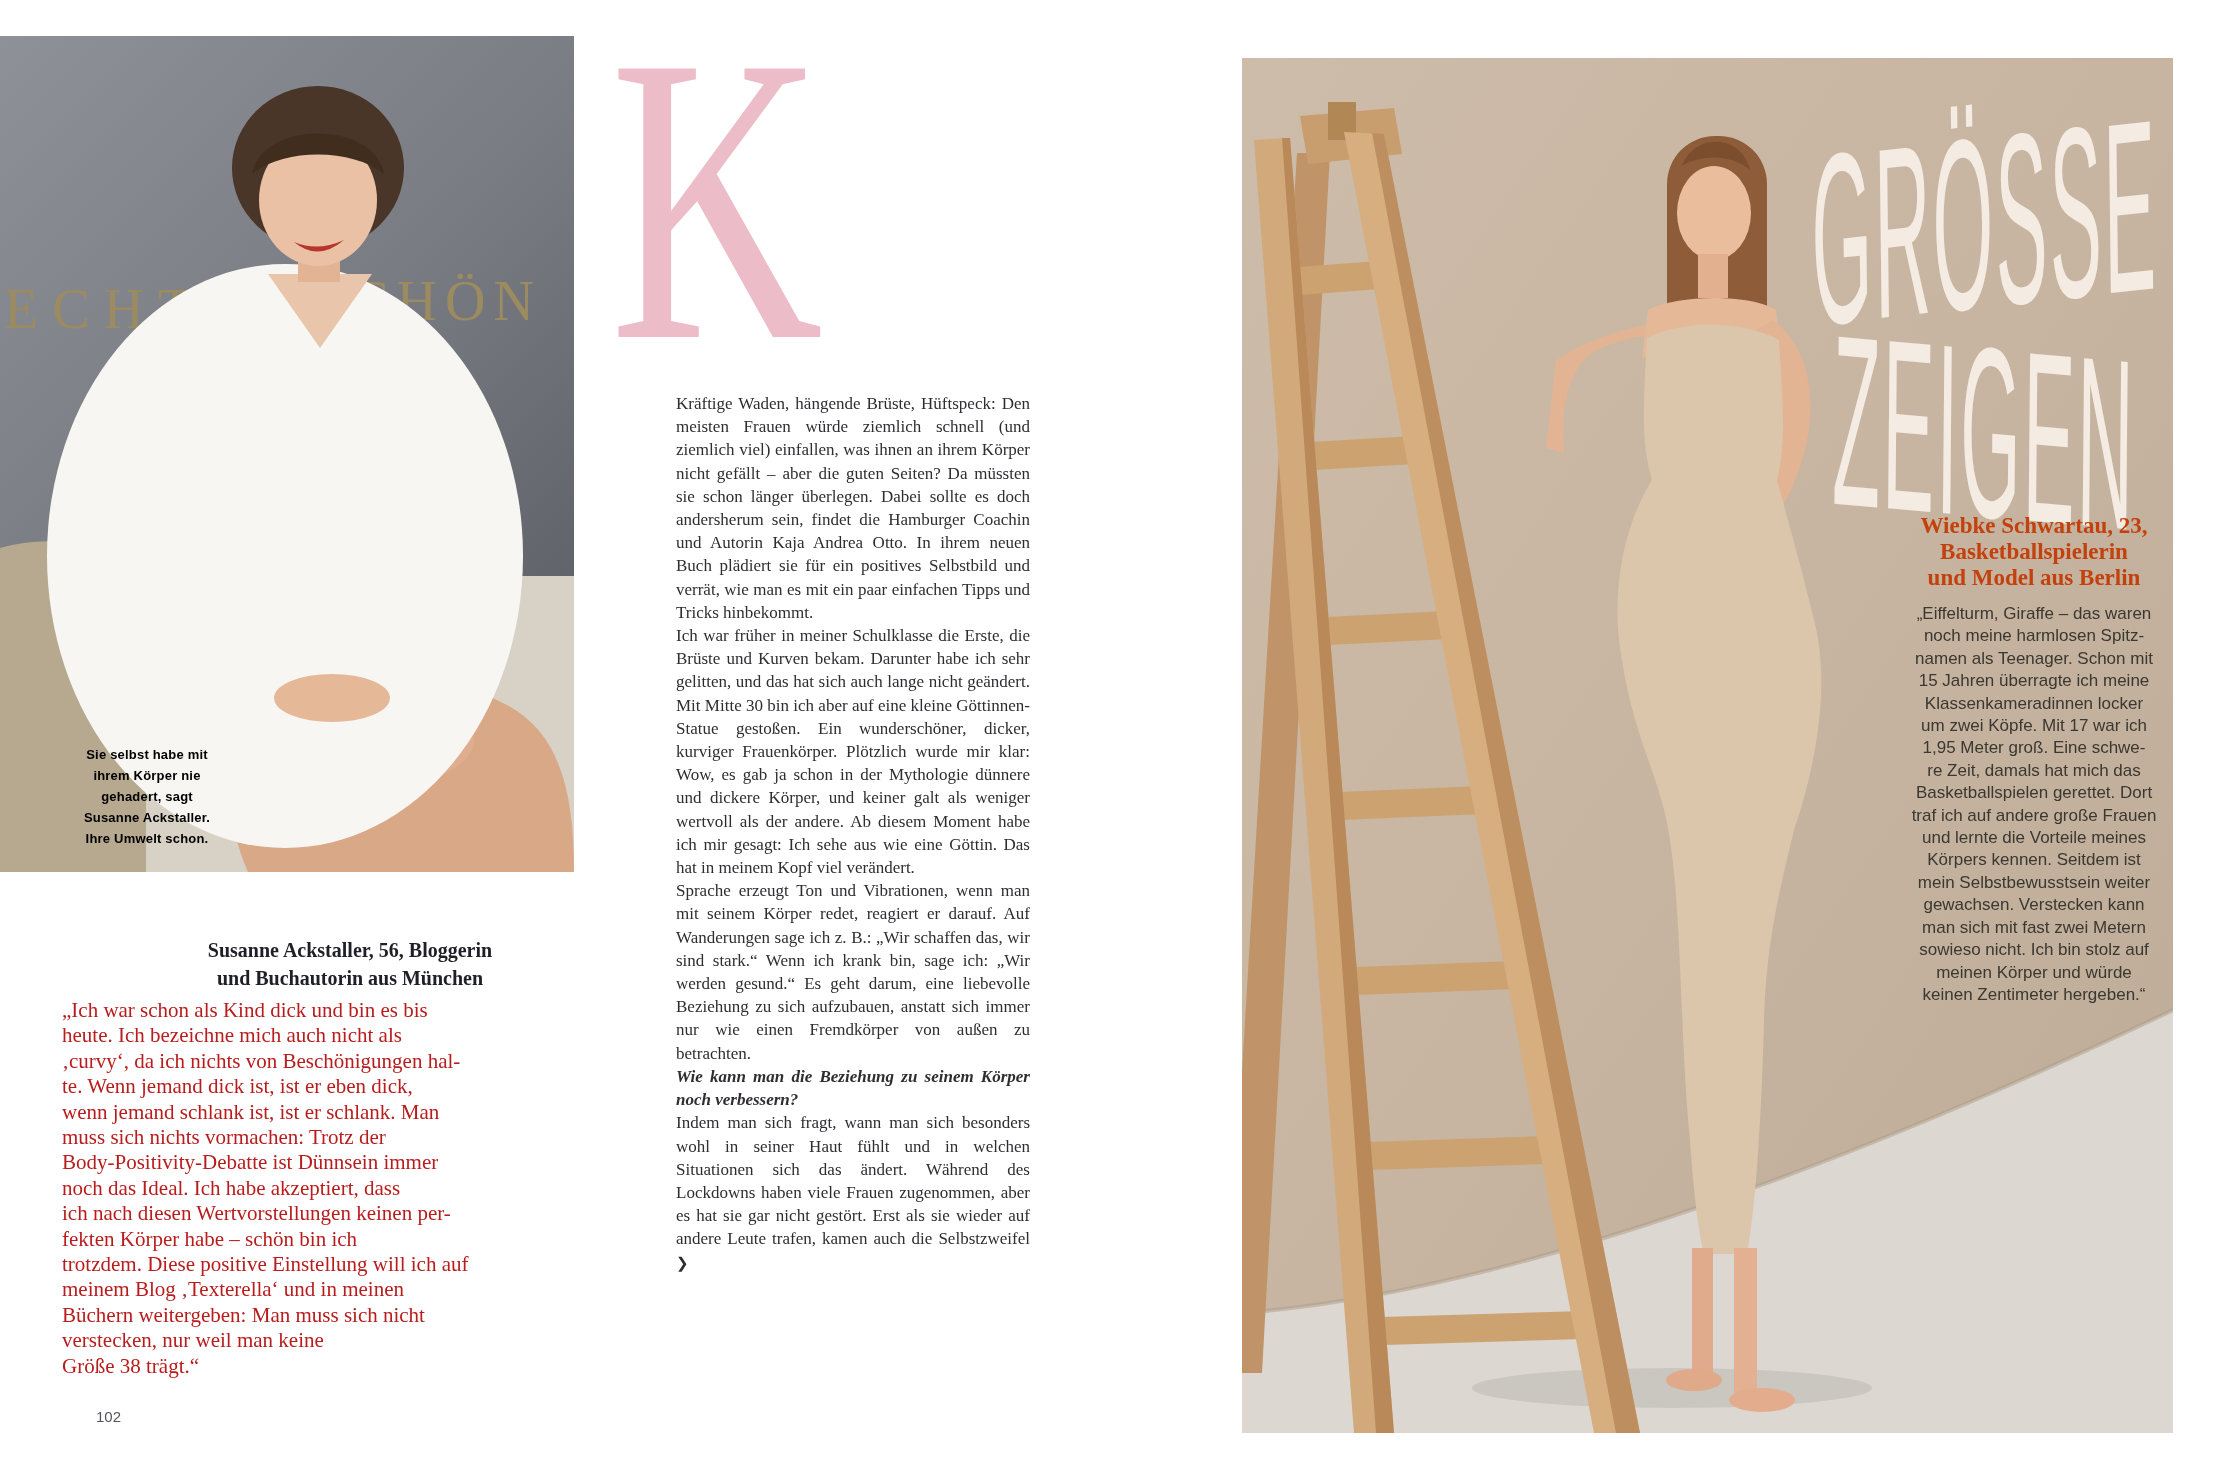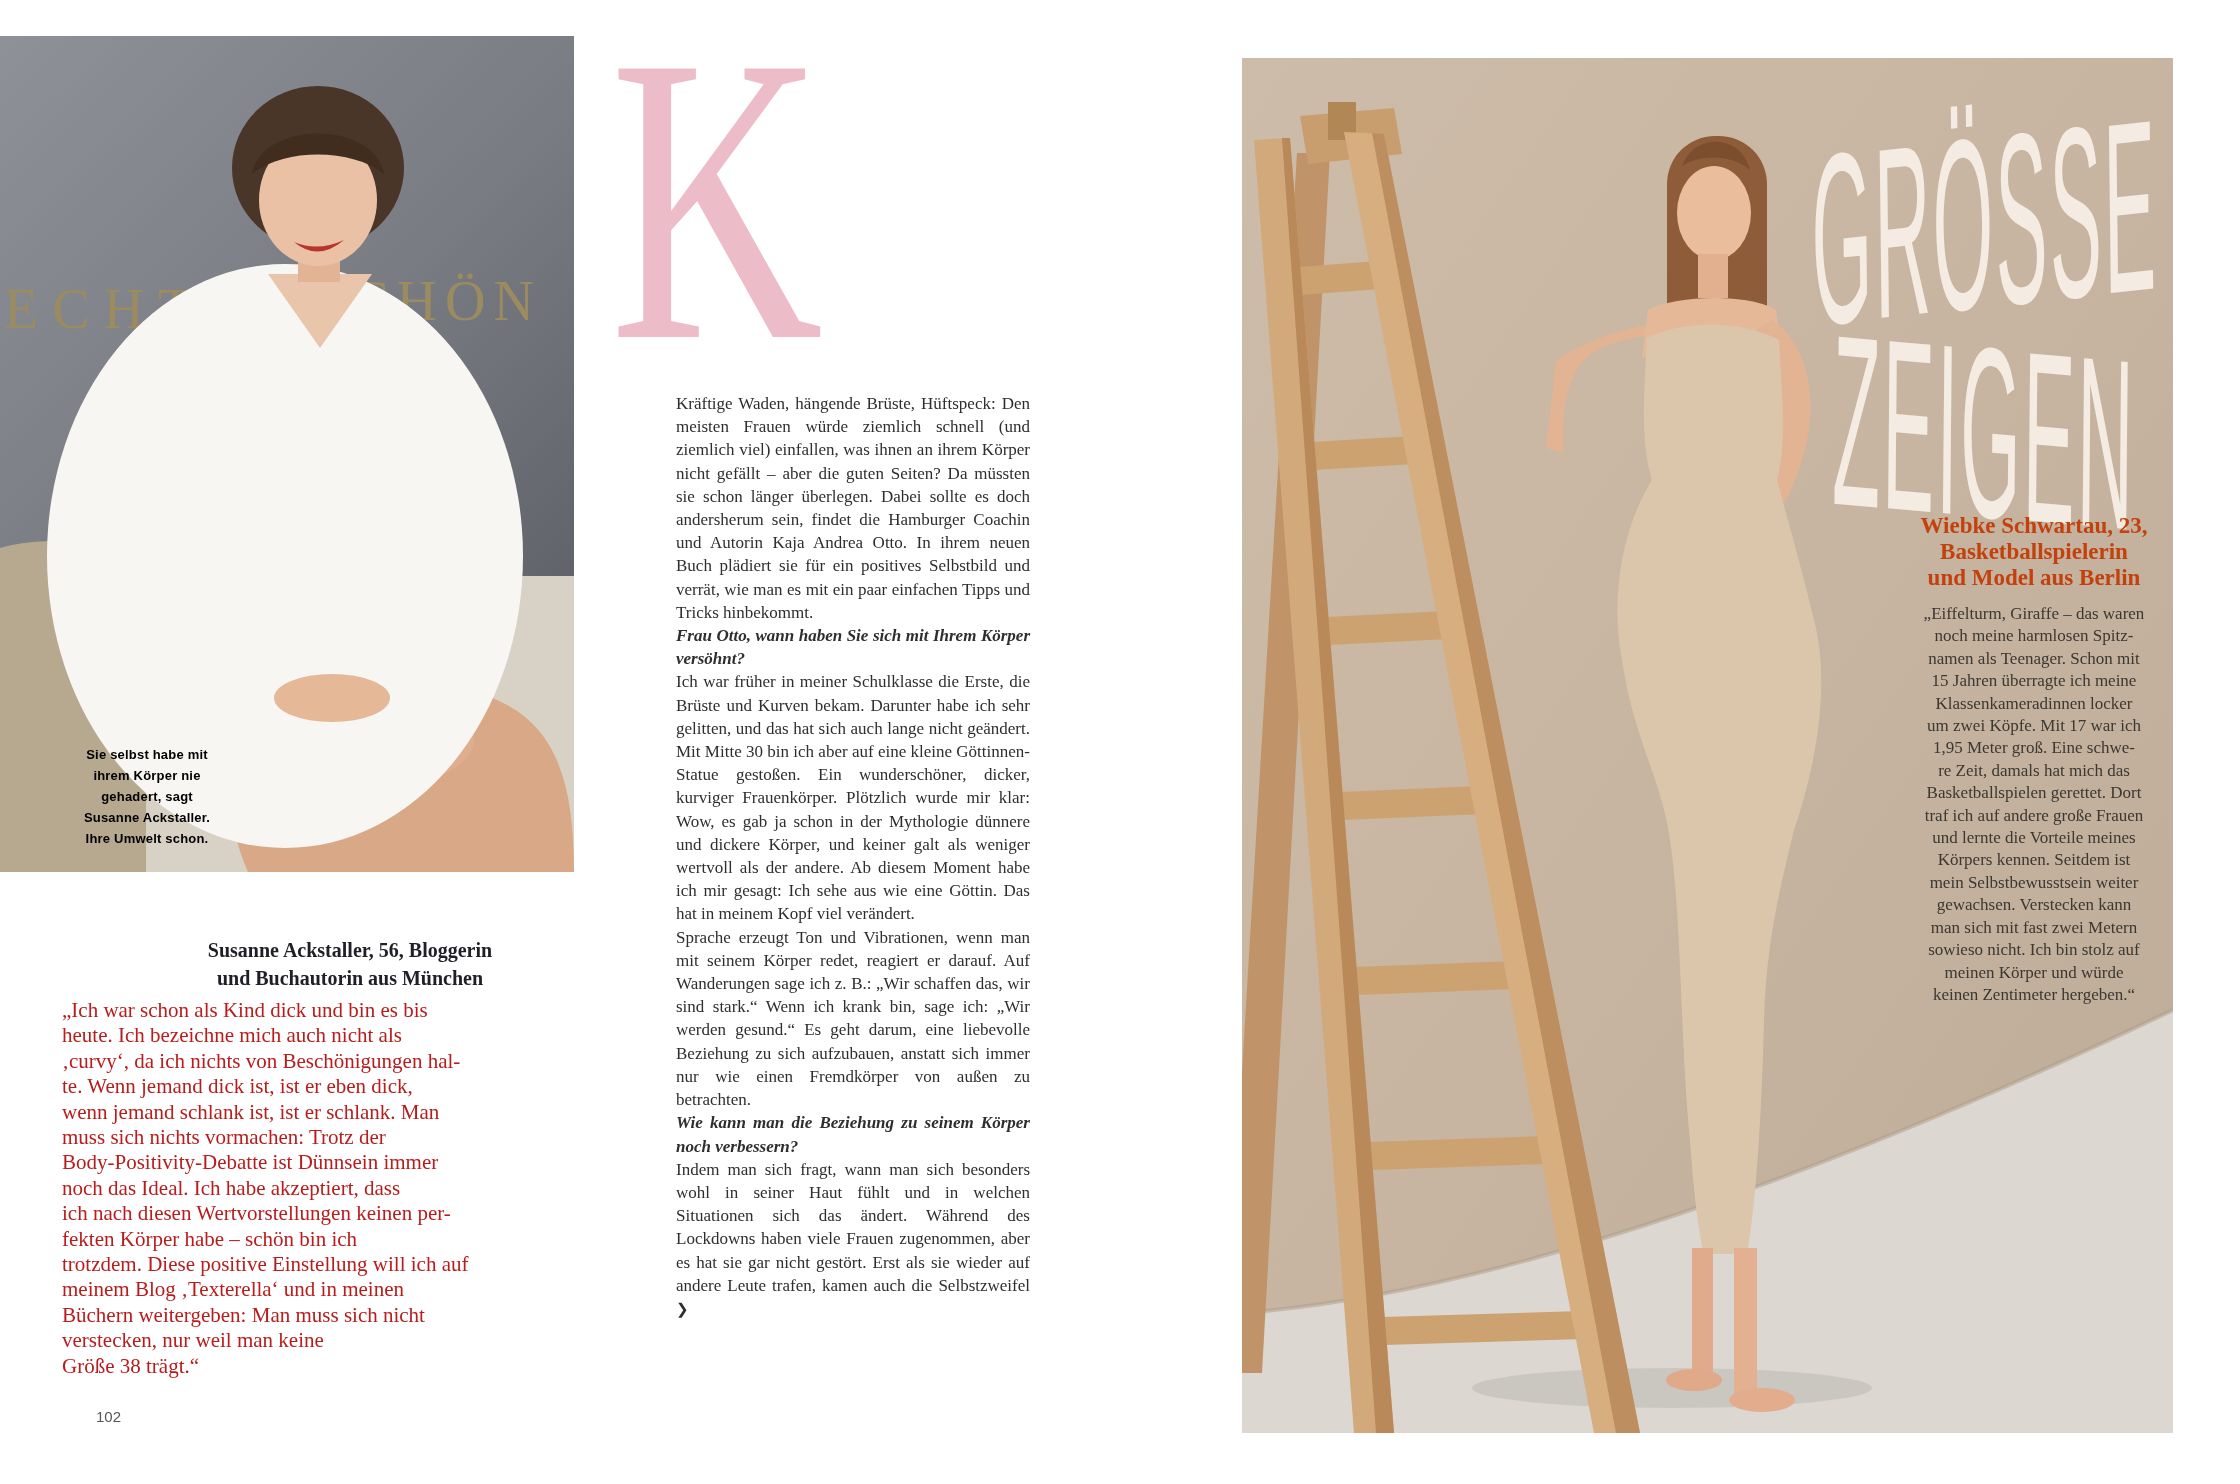--- a/index.html
+++ b/index.html
@@ -32,21 +32,21 @@
 
   
   .photo-right{position:absolute;left:1242px;top:58px;width:931px;height:1375px;overflow:hidden;margin:0;}
   .photo-right svg{position:absolute;left:0;top:0;width:100%;height:100%;}
   .grosse, .zeigen{position:absolute;font-family:"Liberation Sans", sans-serif;
         color:#f4ebe2;font-weight:400;letter-spacing:4px;transform-origin:left top;}
   .grosse{left:568px;top:44px;font-size:150px;transform:scaleX(.52) scaleY(1.62) rotate(-2deg);}
   .zeigen{left:592px;top:222px;font-size:150px;transform:scaleX(.52) scaleY(1.62) rotate(1.6deg);}
   .infobox{position:absolute;left:648px;top:455px;width:288px;text-align:center;}
   .infobox-title{font-weight:bold;font-size:23px;line-height:26px;color:#c2410c;white-space:pre-line;}
-  .infobox-quote{margin-top:12px;font-family:Liberation Serif, serif;font-size:17px;
+  .infobox-quote{margin-top:12px;font-family:Liberation Sans, sans-serif;font-size:17px;
         line-height:22.4px;color:#3b3731;white-space:pre-line;}
 </style>
 </head>
 <body>
 
 <div class="page">
 
   <figure class="photo-left">
     <svg viewBox="0 0 574 836" preserveAspectRatio="none">
       <defs>
@@ -100,21 +100,20 @@
 trotzdem. Diese positive Einstellung will ich auf
 meinem Blog ‚Texterella‘ und in meinen
 Büchern weitergeben: Man muss sich nicht
 verstecken, nur weil man keine
 Größe 38 trägt.“</div>
   <div class="page-number">102</div>
 
   <div class="dropcap">K</div>
   <div class="article-column">
     <p>Kräftige Waden, hängende Brüste, Hüftspeck: Den meisten Frauen würde ziemlich schnell (und ziemlich viel) einfallen, was ihnen an ihrem Körper nicht gefällt – aber die guten Seiten? Da müssten sie schon länger überlegen. Dabei sollte es doch andersherum sein, findet die Hamburger Coachin und Autorin Kaja Andrea Otto. In ihrem neuen Buch plädiert sie für ein positives Selbstbild und verrät, wie man es mit ein paar einfachen Tipps und Tricks hinbekommt.</p>
-    <p class="q">Frau Otto, wann haben Sie sich mit Ihrem Körper versöhnt?</p>
     <p>Ich war früher in meiner Schulklasse die Erste, die Brüste und Kurven bekam. Darunter habe ich sehr gelitten, und das hat sich auch lange nicht geändert. Mit Mitte 30 bin ich aber auf eine kleine Göttinnen-Statue gestoßen. Ein wunderschöner, dicker, kurviger Frauenkörper. Plötzlich wurde mir klar: Wow, es gab ja schon in der Mythologie dünnere und dickere Körper, und keiner galt als weniger wertvoll als der andere. Ab diesem Moment habe ich mir gesagt: Ich sehe aus wie eine Göttin. Das hat in meinem Kopf viel verändert.</p>
     <p>Sprache erzeugt Ton und Vibrationen, wenn man mit seinem Körper redet, reagiert er darauf. Auf Wanderungen sage ich z. B.: „Wir schaffen das, wir sind stark.“ Wenn ich krank bin, sage ich: „Wir werden gesund.“ Es geht darum, eine liebevolle Beziehung zu sich aufzubauen, anstatt sich immer nur wie einen Fremdkörper von außen zu betrachten.</p>
     <p class="q">Wie kann man die Beziehung zu seinem Körper noch verbessern?</p>
     <p><span>Indem man sich fragt, wann man sich besonders wohl in seiner Haut fühlt und in welchen Situationen sich das ändert. Während des Lockdowns haben viele Frauen zugenommen, aber es hat sie gar nicht gestört. Erst als sie wieder auf andere Leute trafen, kamen auch die Selbstzweifel </span><span class="cont-arrow">❯</span></p>
   </div>
 
   <figure class="photo-right">
     <svg viewBox="0 0 931 1375" preserveAspectRatio="none">
       <defs>
         <linearGradient id="bgGrad" x1="0" y1="0" x2="1" y2="1">

